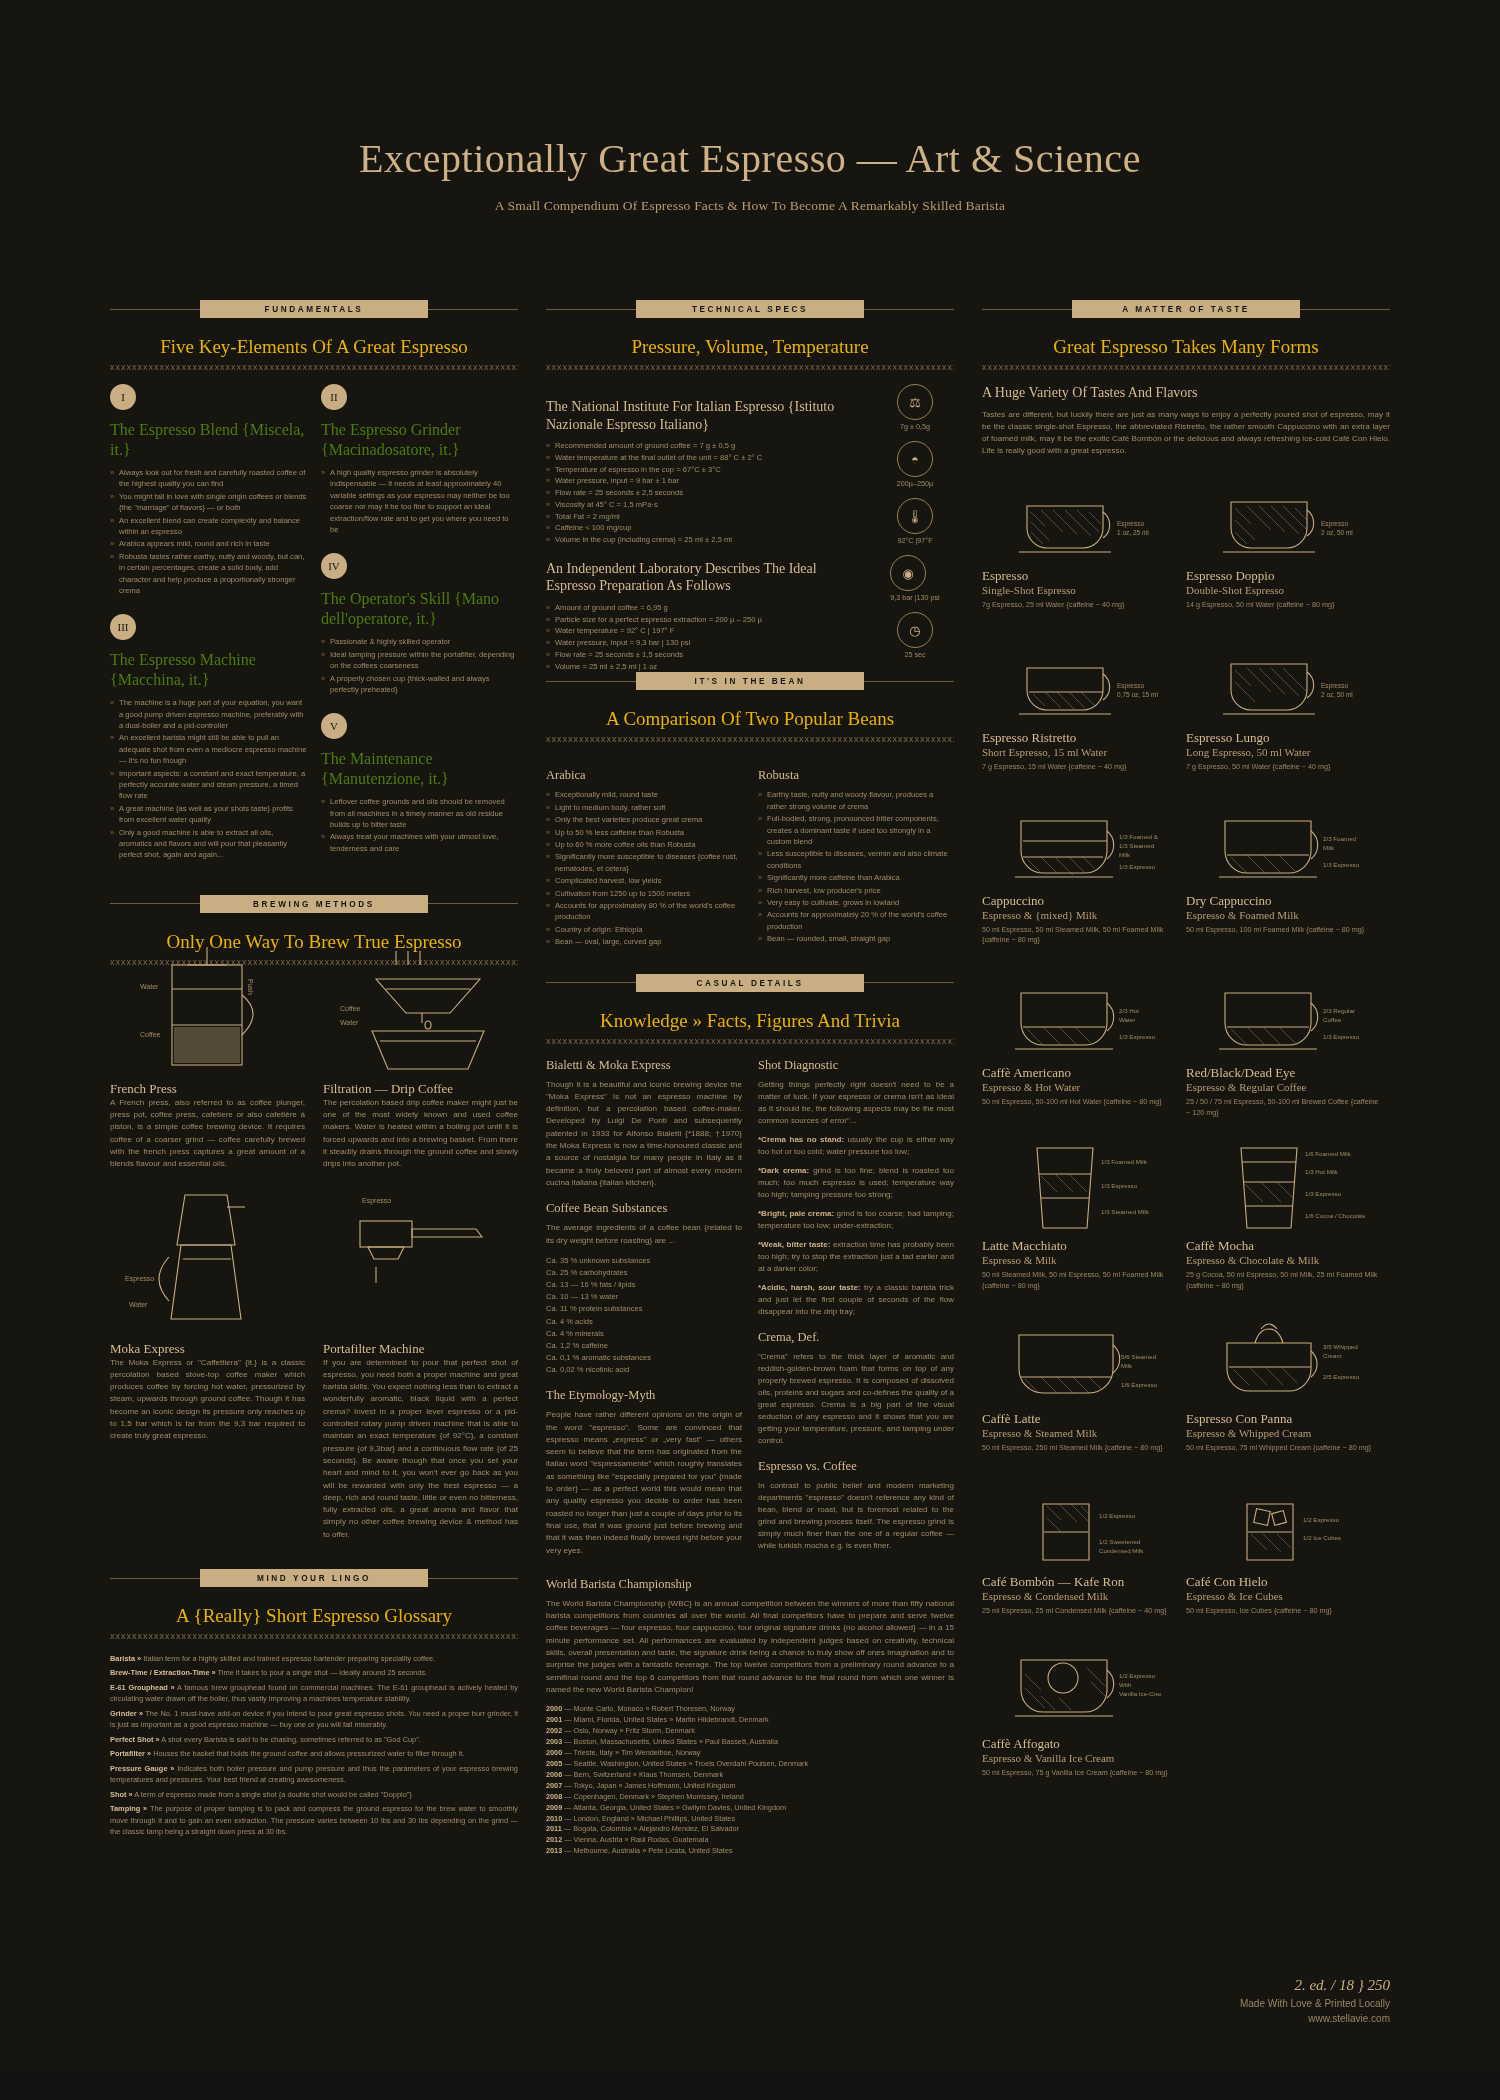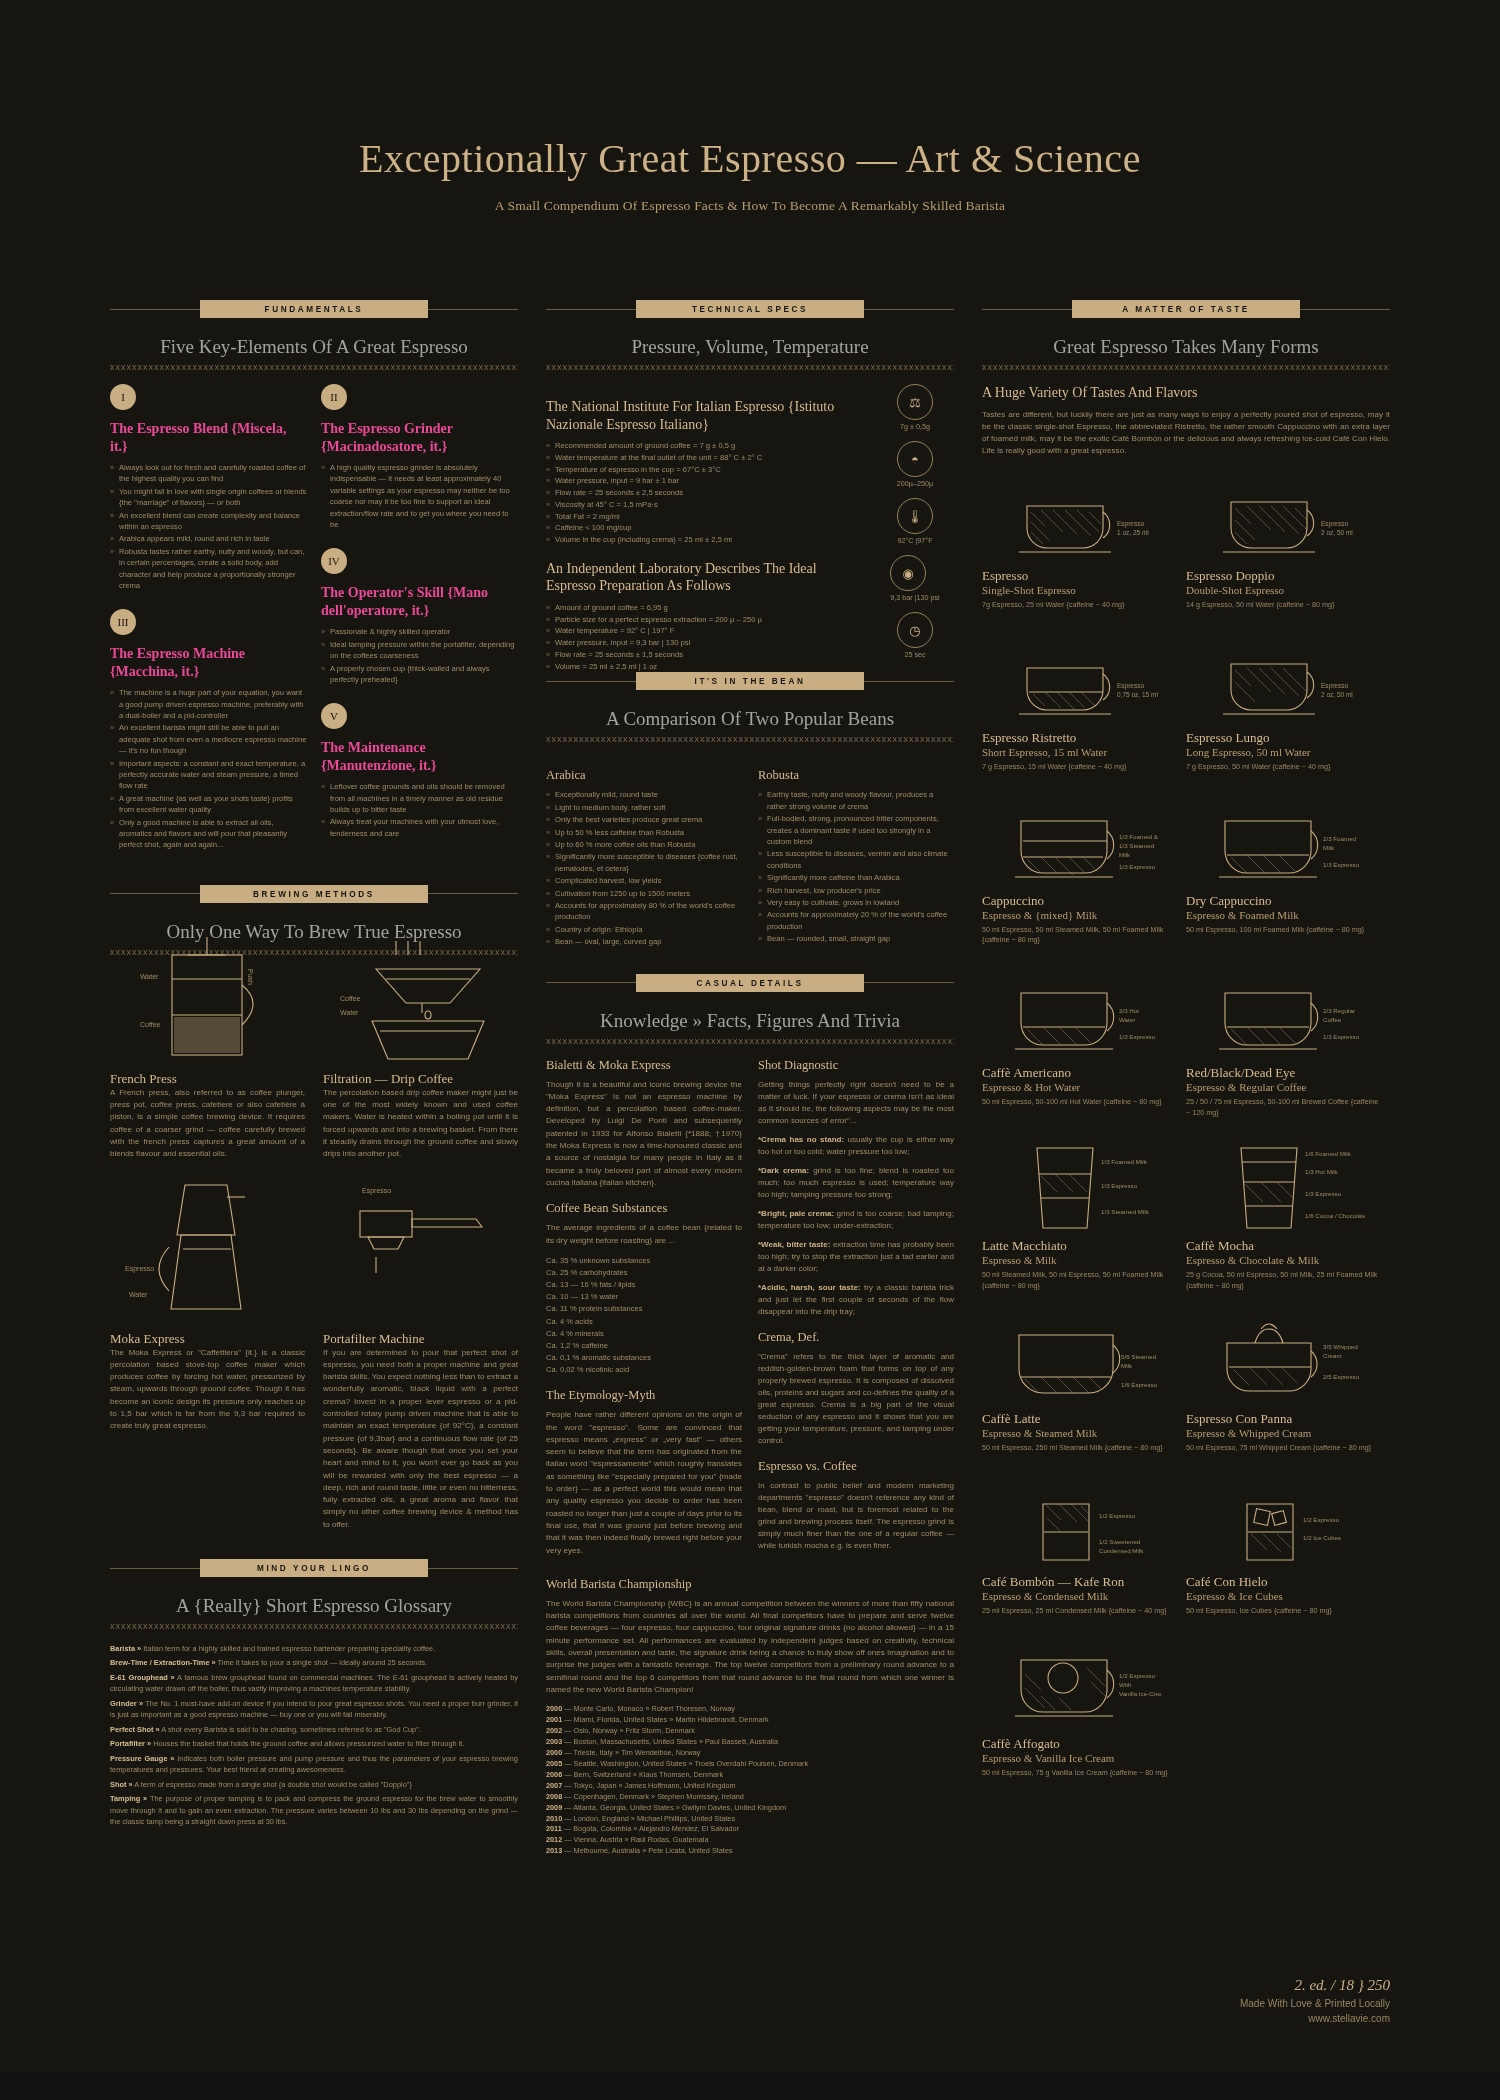--- a/index.html
+++ b/index.html
@@ -6,32 +6,32 @@
   body{width:1500px;height:2100px;overflow:hidden;font-family:"Liberation Sans",sans-serif;color:#d8c49a;}
   .poster{position:relative;width:1500px;height:2072px;background:#17150f;}
   .title{ text-align:center;font-family:"Liberation Serif",serif;font-size:40px;color:#cdb287;letter-spacing:.5px;padding-top:135px;font-weight:normal;}
   .subtitle{text-align:center;font-size:13.5px;color:#b99e73;letter-spacing:.2px;margin-top:16px;font-family:"Liberation Serif",serif;}
   .cols{position:absolute;top:300px;left:0;width:1500px;display:flex;padding:0 110px;box-sizing:border-box;gap:28px;}
   .col{flex:1;min-width:0;}
   .banner{background:#c9ae83;color:#17150f;text-align:center;font-size:8.2px;letter-spacing:2.6px;padding:5px 0 4px;font-weight:bold;}
   .banner-wrap{display:flex;align-items:center;gap:0;}
   .rule{height:1px;background:#6d5c42;flex:1;}
   .bannerbox{width:228px;}
-  .sec-title{text-align:center;font-family:"Liberation Serif",serif;font-size:19px;color:#a3a3a3;margin:18px 0 4px;}
+  .sec-title{text-align:center;font-family:"Liberation Serif",serif;font-size:19px;color:#eab308;margin:18px 0 4px;}
   .xrow{text-align:center;color:#7d6a4d;font-size:9px;letter-spacing:1px;margin-bottom:12px;overflow:hidden;white-space:nowrap;}
   h3.sub{font-family:"Liberation Serif",serif;font-size:14px;color:#d8bd92;margin:14px 0 7px;line-height:1.25;font-weight:normal;}
   h4.sub2{font-family:"Liberation Serif",serif;font-size:12.5px;color:#d8bd92;margin:12px 0 6px;font-weight:normal;}
   p.body{font-size:8.1px;line-height:1.52;color:#a08d68;margin:0 0 8px;text-align:justify;}
   ul.dash{list-style:none;margin:0 0 8px;padding:0;}
   ul.dash li{font-size:7.6px;line-height:1.5;color:#a08d68;padding-left:9px;position:relative;margin-bottom:1px;}
   ul.dash li:before{content:"»";position:absolute;left:0;color:#7d6a4d;}
   .roman-grid{display:flex;gap:14px;}
   .rcol{flex:1;}
   .badge{width:26px;height:26px;border-radius:50%;background:#c9ae83;color:#17150f;font-family:"Liberation Serif",serif;font-size:11px;display:flex;align-items:center;justify-content:center;margin-bottom:10px;}
-  .itemtitle{font-family:"Liberation Serif",serif;font-size:14px;color:#ec4899;line-height:1.25;margin-bottom:7px;font-weight:bold;}
+  .itemtitle{font-family:"Liberation Serif",serif;font-size:16px;color:#4d7c0f;line-height:1.25;margin-bottom:7px;}
   .two{display:flex;gap:16px;}
   .two>div{flex:1;}
   .specline{font-size:7.6px;line-height:1.55;color:#a08d68;padding-left:9px;position:relative;}
   .specline:before{content:"»";position:absolute;left:0;color:#7d6a4d;}
   .spec-wrap{display:flex;gap:10px;}
   .spec-left{flex:1;}
   .spec-icons{width:78px;display:flex;flex-direction:column;gap:10px;align-items:center;}
   .icircle{width:34px;height:34px;border-radius:50%;border:1px solid #9b8056;display:flex;align-items:center;justify-content:center;color:#c9ae83;font-size:13px;}
   .icap{font-size:7.2px;color:#a08d68;text-align:center;margin-top:2px;}
   .cupgrid{display:flex;flex-wrap:wrap;}

